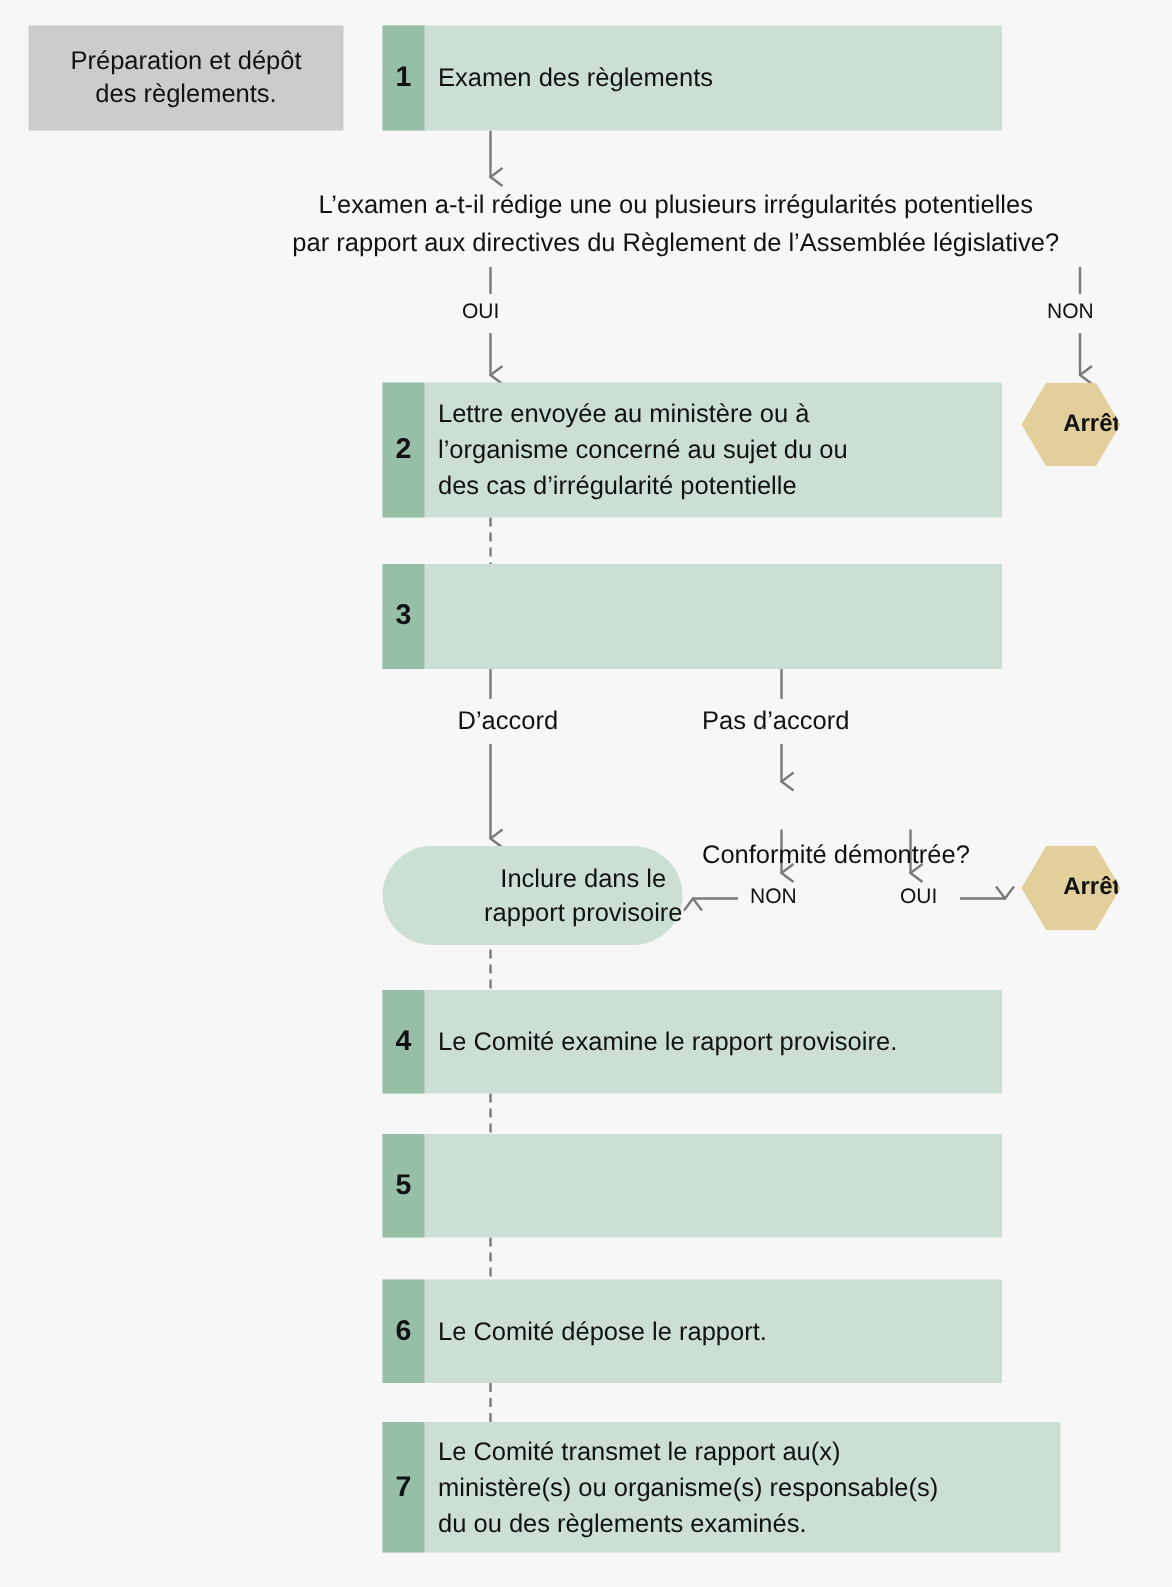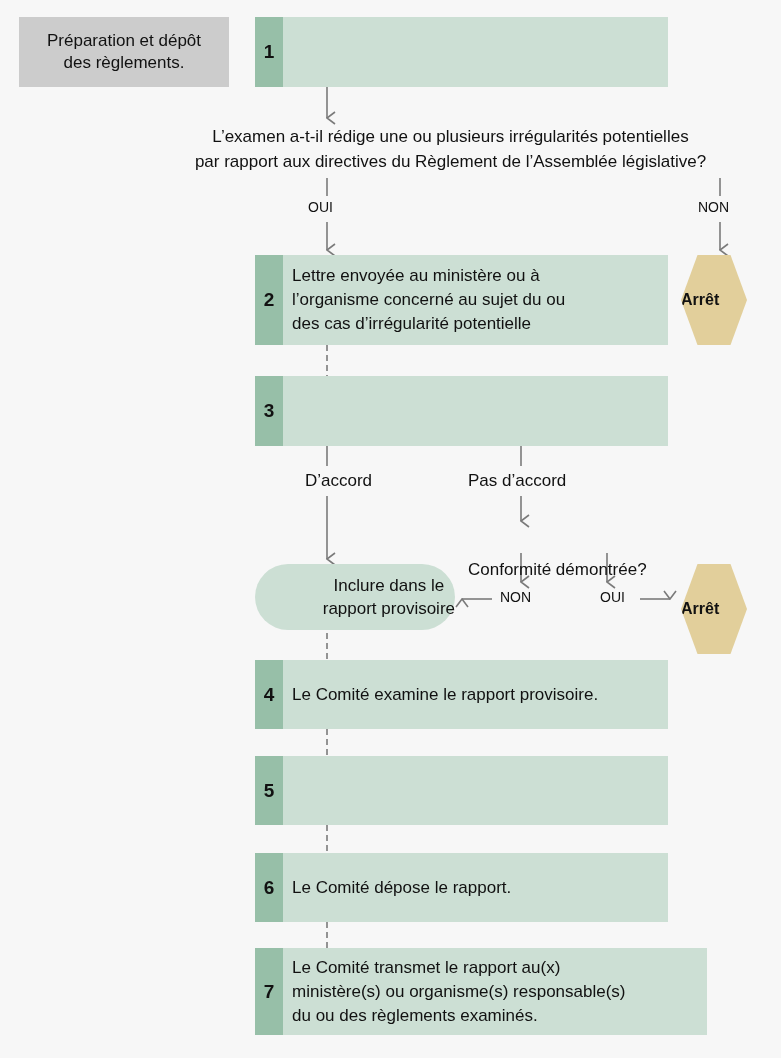--- a/index.html
+++ b/index.html
@@ -26,23 +26,23 @@
   .step .txt {
     padding-left: 9px; font-size: 17px; line-height: 24px; white-space: pre-line;
   }
   .question {
     left: 120px; top: 124px; width: 661px; text-align: center;
     font-size: 17px; line-height: 25px; font-weight: 500;
   }
   .lbl { font-size: 14px; font-weight: normal; }
   .lbl-n { font-size: 17px; font-weight: 500; }
   .hex {
-    width: 66px; height: 90px; background: #e2cf9b;
+    width: 66px; height: 56px; background: #e2cf9b;
     clip-path: polygon(25% 0, 75% 0, 100% 50%, 75% 100%, 25% 100%, 0 50%);
-    display: flex; align-items: center; justify-content: flex-start;
+    display: flex; align-items: center; justify-content: flex-end;
     font-weight: bold; font-size: 16px;
   }
   .pill {
     left: 255px; top: 564px; width: 200px; height: 66px;
     background: #ccdfd4; border-radius: 35px;
     display: flex; align-items: center; justify-content: flex-end;
     text-align: center; font-size: 17px; line-height: 23px; white-space: pre-line;
   }
   svg.lines { position: absolute; left: 0; top: 0; }
 </style>
@@ -88,20 +88,21 @@
   </g>
 </svg>
 
 <div class="abs prep">
   <span style="white-space:pre-line">Préparation et dépôt
 des règlements.</span>
 </div>
 
 <div class="abs step" style="top:17px;width:413px;height:70px;">
   <div class="num">1</div>
+  <div class="txt">Examen des règlements</div>
 </div>
 
 <div class="abs question">
   <div>L’examen a-t-il rédige une ou plusieurs irrégularités potentielles</div>
   <div>par rapport aux directives du Règlement de l’Assemblée législative?</div>
 </div>
 
 <div class="abs lbl" style="left:308px;top:199px;">OUI</div>
 <div class="abs lbl" style="left:698px;top:199px;">NON</div>
 

